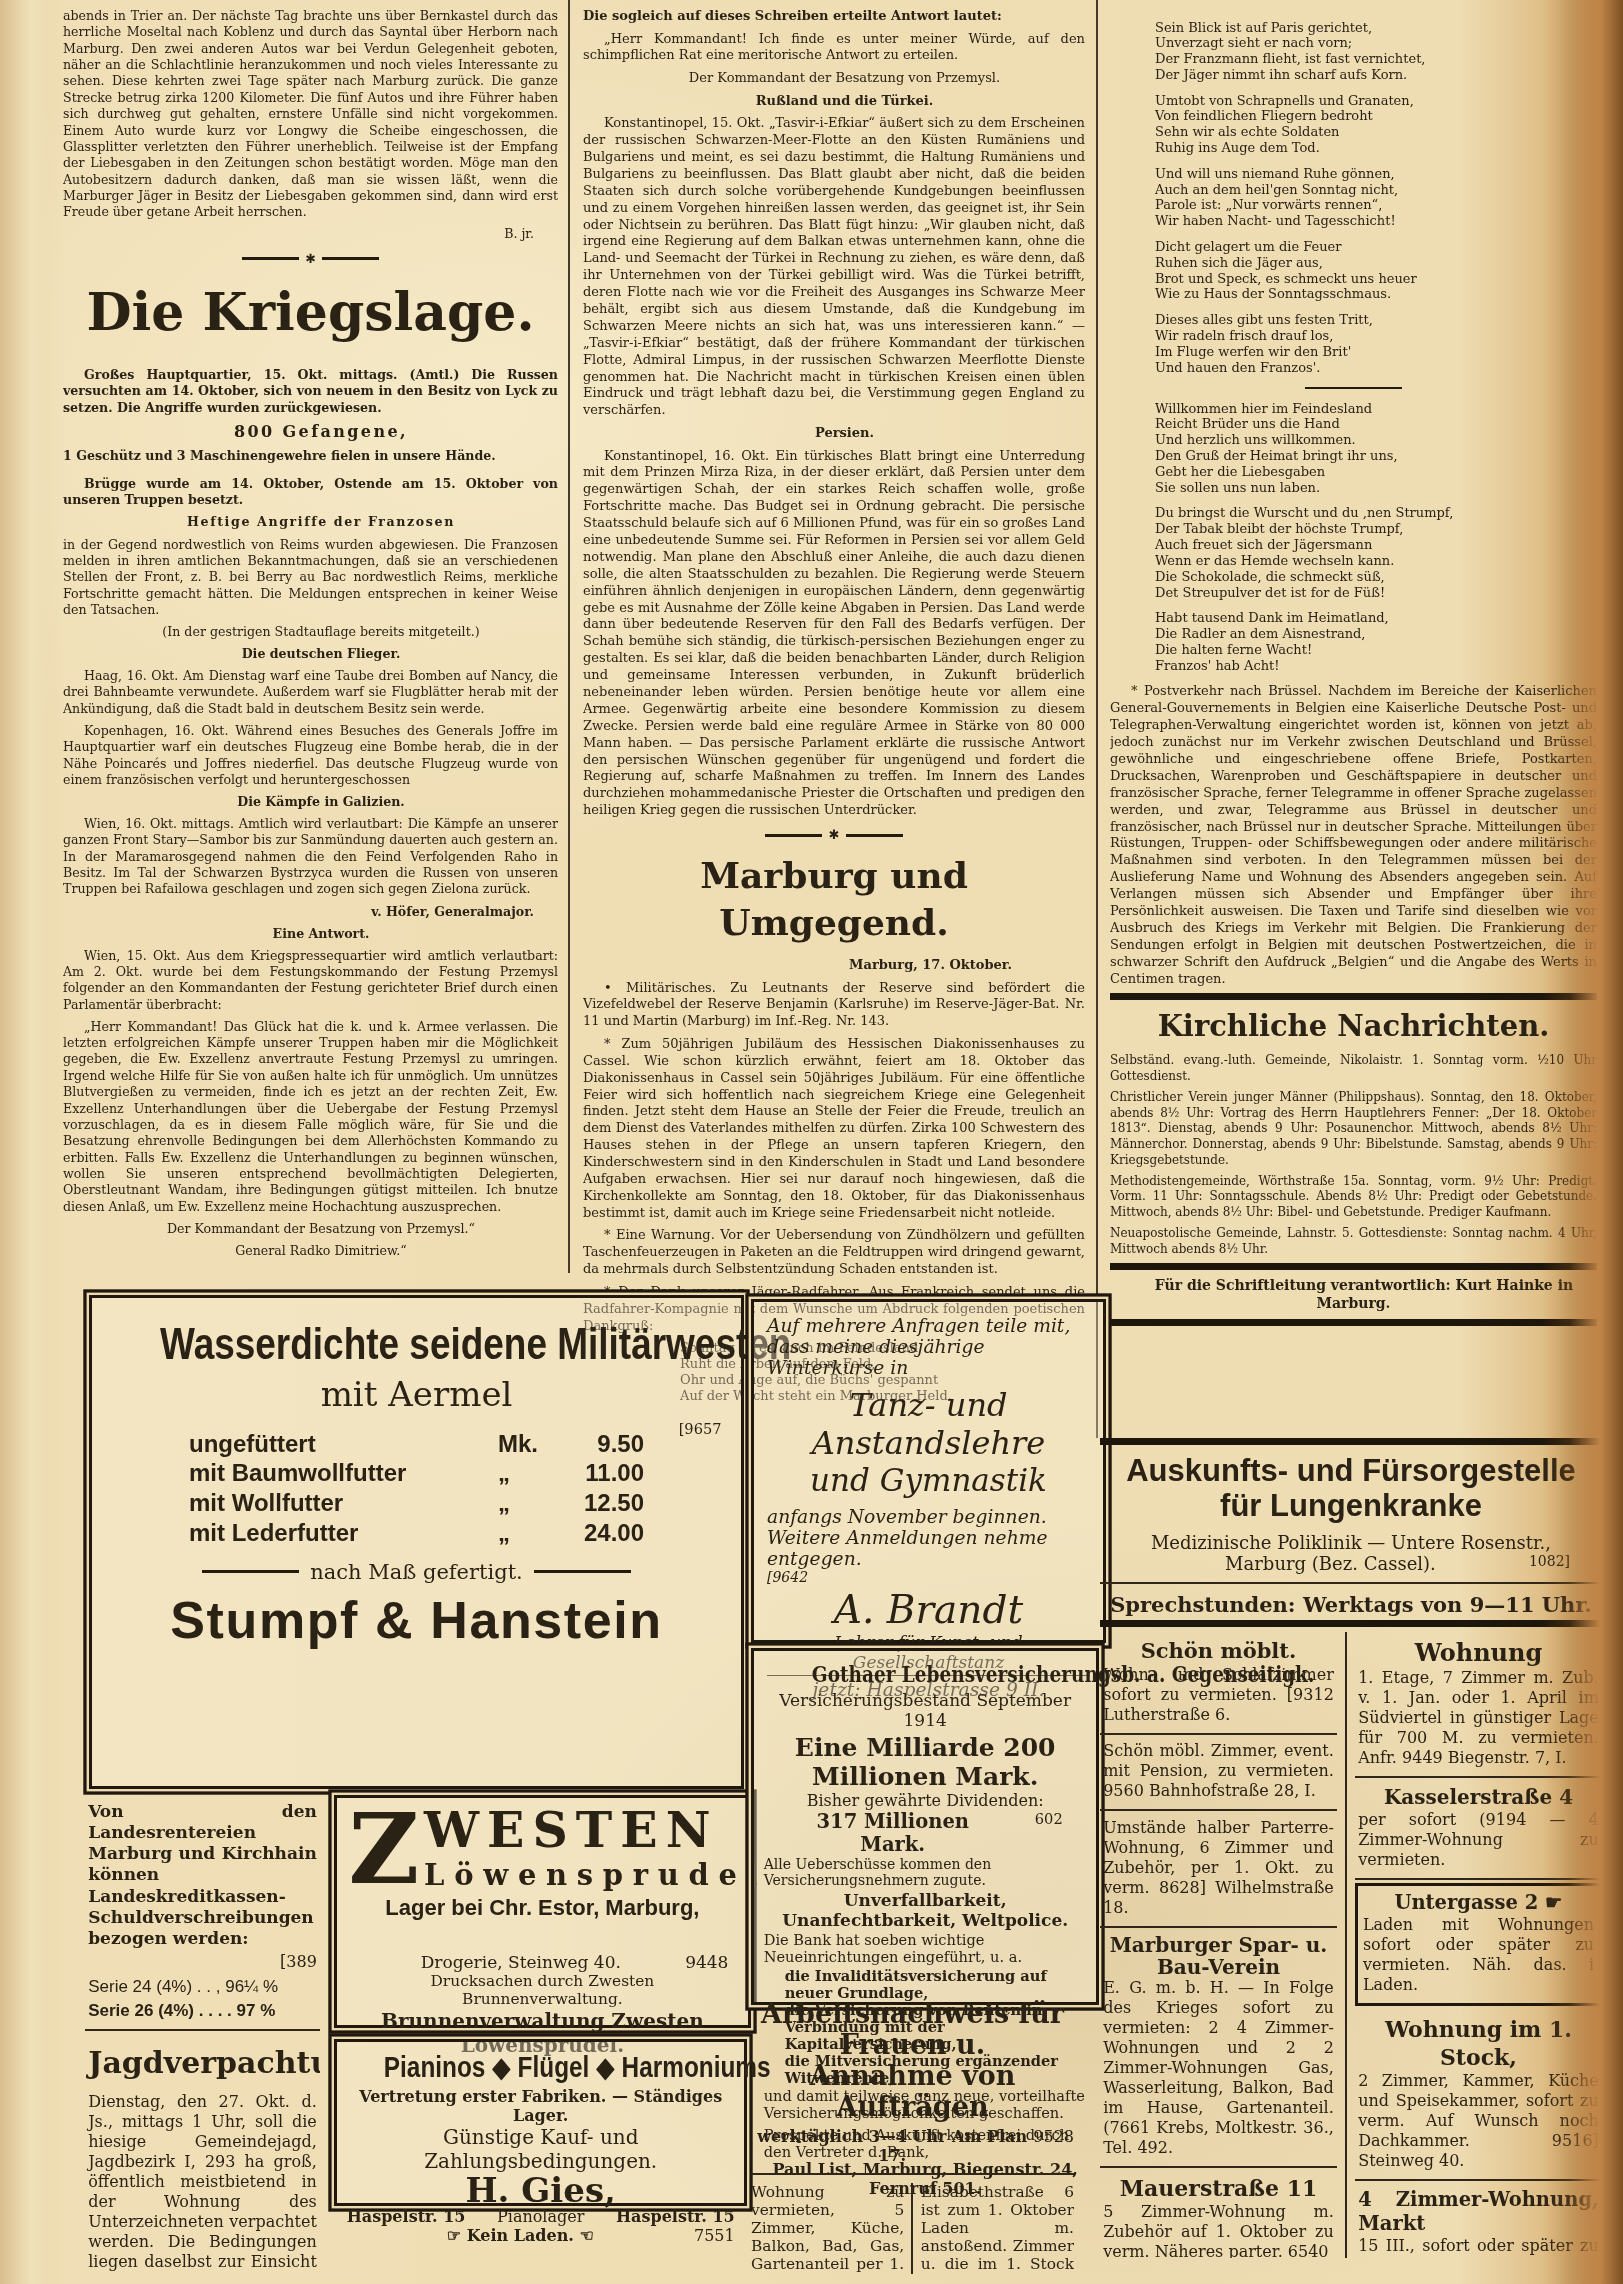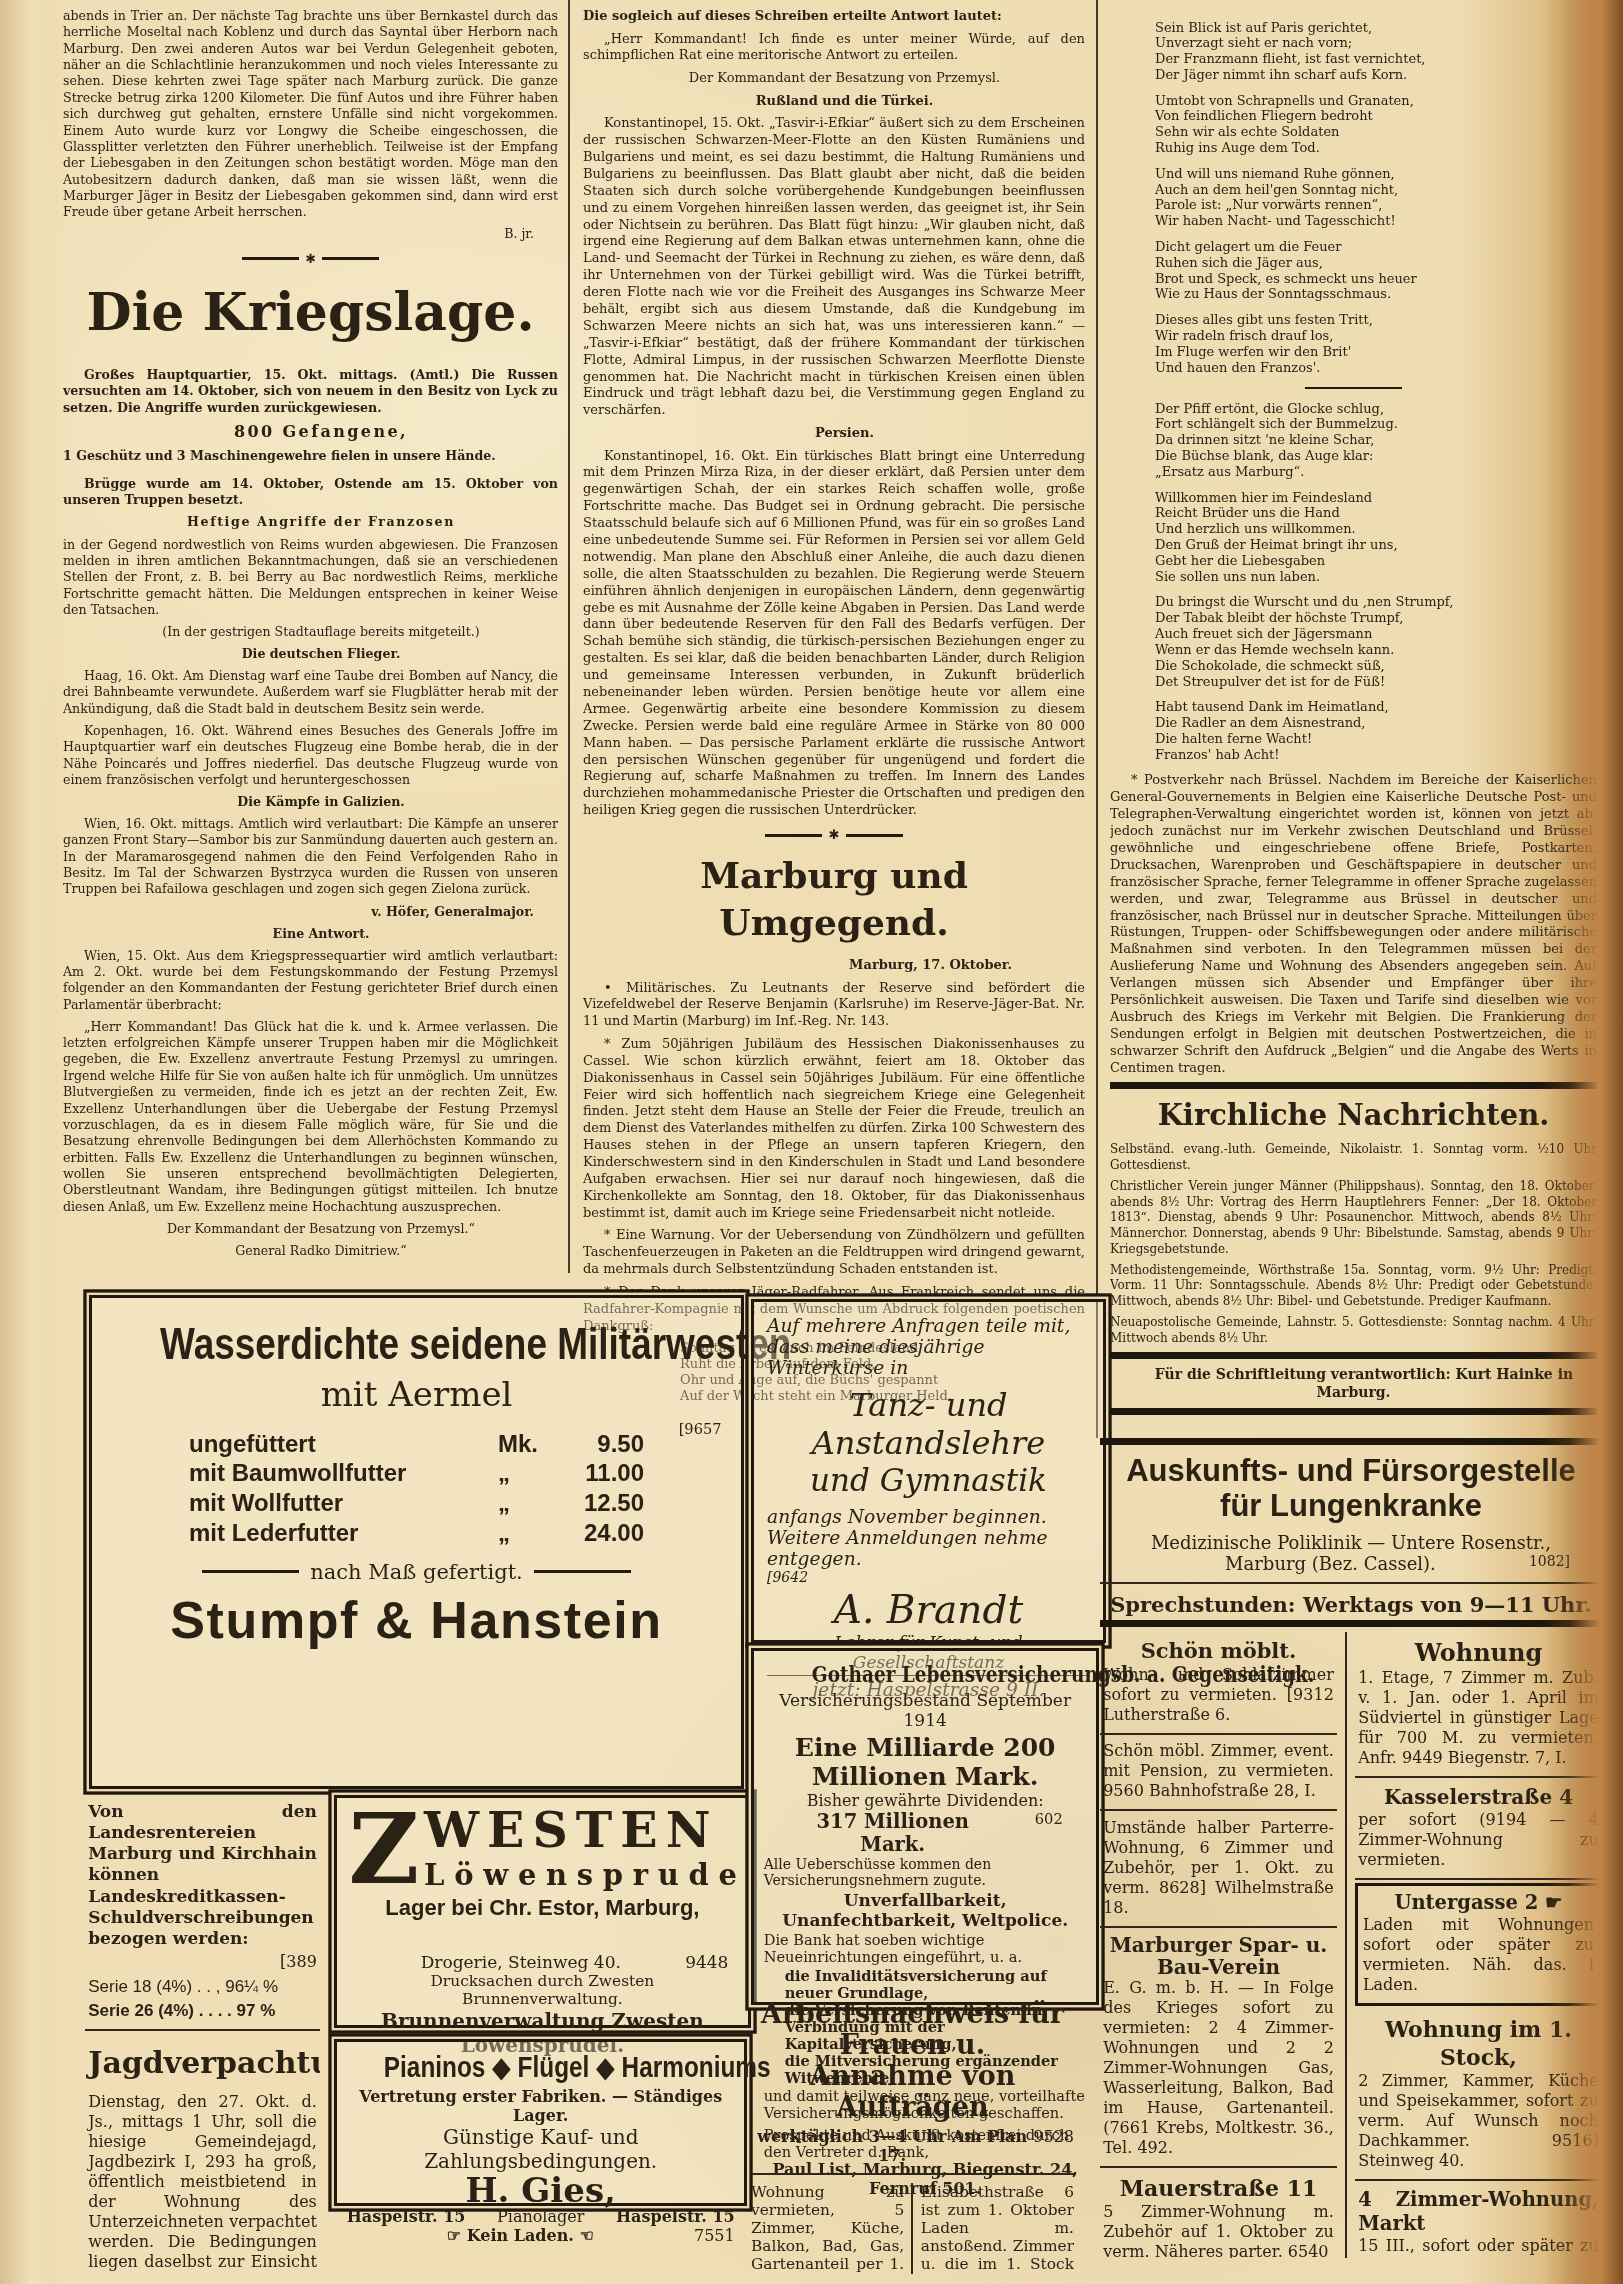--- a/index.html
+++ b/index.html
@@ -124,25 +124,20 @@
 Wir haben Nacht- und Tagesschicht!</div>
     <div class="stanza">Dicht gelagert um die Feuer
 Ruhen sich die Jäger aus,
 Brot und Speck, es schmeckt uns heuer
 Wie zu Haus der Sonntagsschmaus.</div>
     <div class="stanza">Dieses alles gibt uns festen Tritt,
 Wir radeln frisch drauf los,
 Im Fluge werfen wir den Brit'
 Und hauen den Franzos'.</div>
     <div class="shortdiv"></div>
-    <div class="stanza">Der Pfiff ertönt, die Glocke schlug,
-Fort schlängelt sich der Bummelzug.
-Da drinnen sitzt 'ne kleine Schar,
-Die Büchse blank, das Auge klar:
-„Ersatz aus Marburg“.</div>
     <div class="stanza">Willkommen hier im Feindesland
 Reicht Brüder uns die Hand
 Und herzlich uns willkommen.
 Den Gruß der Heimat bringt ihr uns,
 Gebt her die Liebesgaben
 Sie sollen uns nun laben.</div>
     <div class="stanza">Du bringst die Wurscht und du ‚nen Strumpf,
 Der Tabak bleibt der höchste Trumpf,
 Auch freuet sich der Jägersmann
 Wenn er das Hemde wechseln kann.
@@ -195,21 +190,21 @@
         <span style="font-size:21px;">nach Maß gefertigt.</span>
         <span class="ln"></span>
     </div>
     <div class="center sans bold" style="font-size:52px;letter-spacing:1.6px;margin-top:6.5px;">Stumpf &amp; Hanstein</div>
   </div>
 
   <div class="col smallads" style="left:85px;top:1794px;width:235px;height:479px;">
     <div class="entry">
       <p class="bold" style="font-size:17px;">Von den Landesrentereien Marburg und Kirchhain können Landeskreditkassen-Schuldverschreibungen bezogen werden:</p>
       <p class="sig" style="padding-right:0;">[389</p>
-      <p class="sans" style="font-size:17px;">Serie 18 (4%)  .   .   ,   96¼ %</p>
+      <p class="sans" style="font-size:17px;">Serie 24 (4%)  .   .   ,   96¼ %</p>
       <p class="sans" style="font-size:17px;font-weight:bold;">Serie 26 (4%)  .   .   .   .   97 %</p>
     </div>
     <div class="entry">
       <div class="bighead" style="font-size:30px;margin:6.5px 0 9.7px;">Jagdverpachtung.</div>
       <p>Dienstag, den 27. Okt. d. Js., mittags 1 Uhr, soll die hiesige Gemeindejagd, Jagdbezirk I, 293 ha groß, öffentlich meistbietend in der Wohnung des Unterzeichneten verpachtet werden. Die Bedingungen liegen daselbst zur Einsicht offen.</p>
 
     </div>
 
   </div>
 

